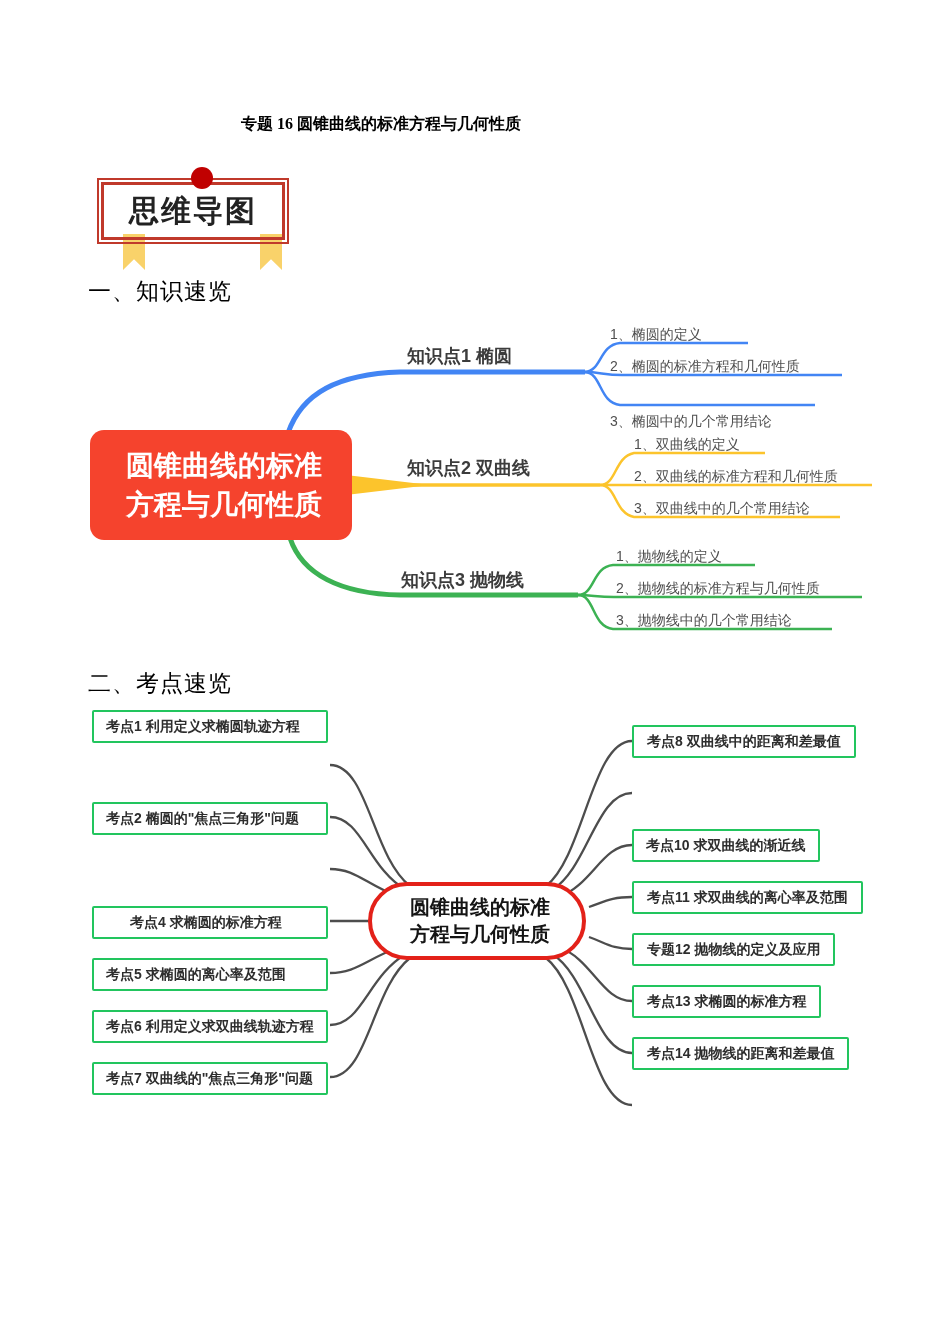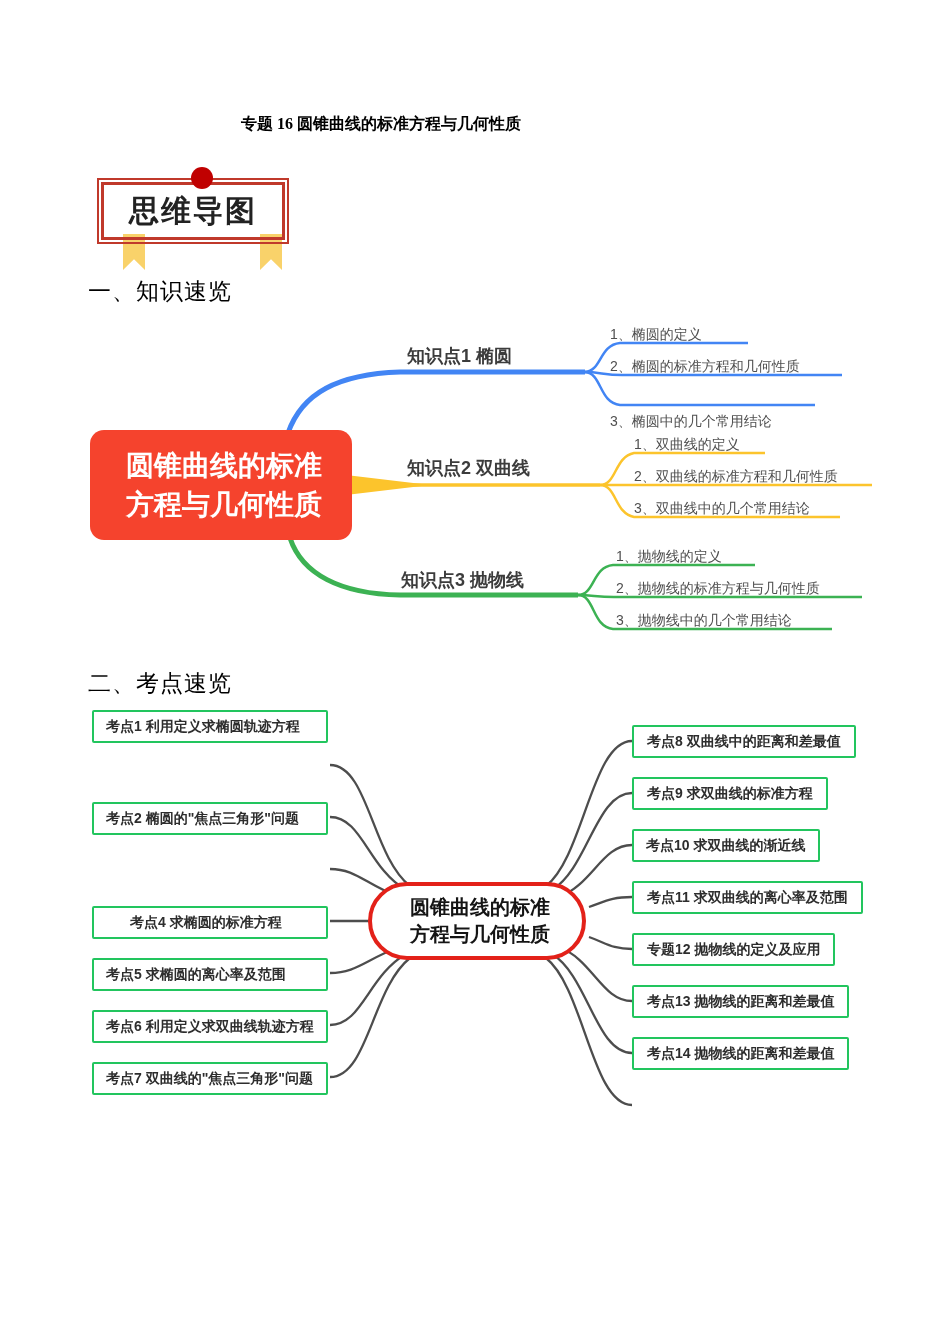--- a/index.html
+++ b/index.html
@@ -139,20 +139,19 @@
 方程与几何性质</div>
 
   <div class="abs exam-node left" style="top:710px;">考点1  利用定义求椭圆轨迹方程</div>
   <div class="abs exam-node left" style="top:802px;">考点2  椭圆的"焦点三角形"问题</div>
   <div class="abs exam-node left" style="top:906px;padding-left:36px;">考点4  求椭圆的标准方程</div>
   <div class="abs exam-node left" style="top:958px;">考点5  求椭圆的离心率及范围</div>
   <div class="abs exam-node left" style="top:1010px;">考点6  利用定义求双曲线轨迹方程</div>
   <div class="abs exam-node left" style="top:1062px;">考点7  双曲线的"焦点三角形"问题</div>
 
   <div class="abs exam-node right" style="top:725px;">考点8  双曲线中的距离和差最值</div>
-  <div class="abs exam-node right" style="top:777px;">考点9  求双曲线的标准方程</div>
   <div class="abs exam-node right" style="top:829px;padding-left:12px;">考点10  求双曲线的渐近线</div>
   <div class="abs exam-node right" style="top:881px;">考点11  求双曲线的离心率及范围</div>
   <div class="abs exam-node right" style="top:933px;">专题12  抛物线的定义及应用</div>
-  <div class="abs exam-node right" style="top:985px;">考点13  抛物线的距离和差最值</div>
+  <div class="abs exam-node right" style="top:985px;">考点13  求椭圆的标准方程</div>
   <div class="abs exam-node right" style="top:1037px;">考点14  抛物线的距离和差最值</div>
 
 </div>
 
 </body></html>

